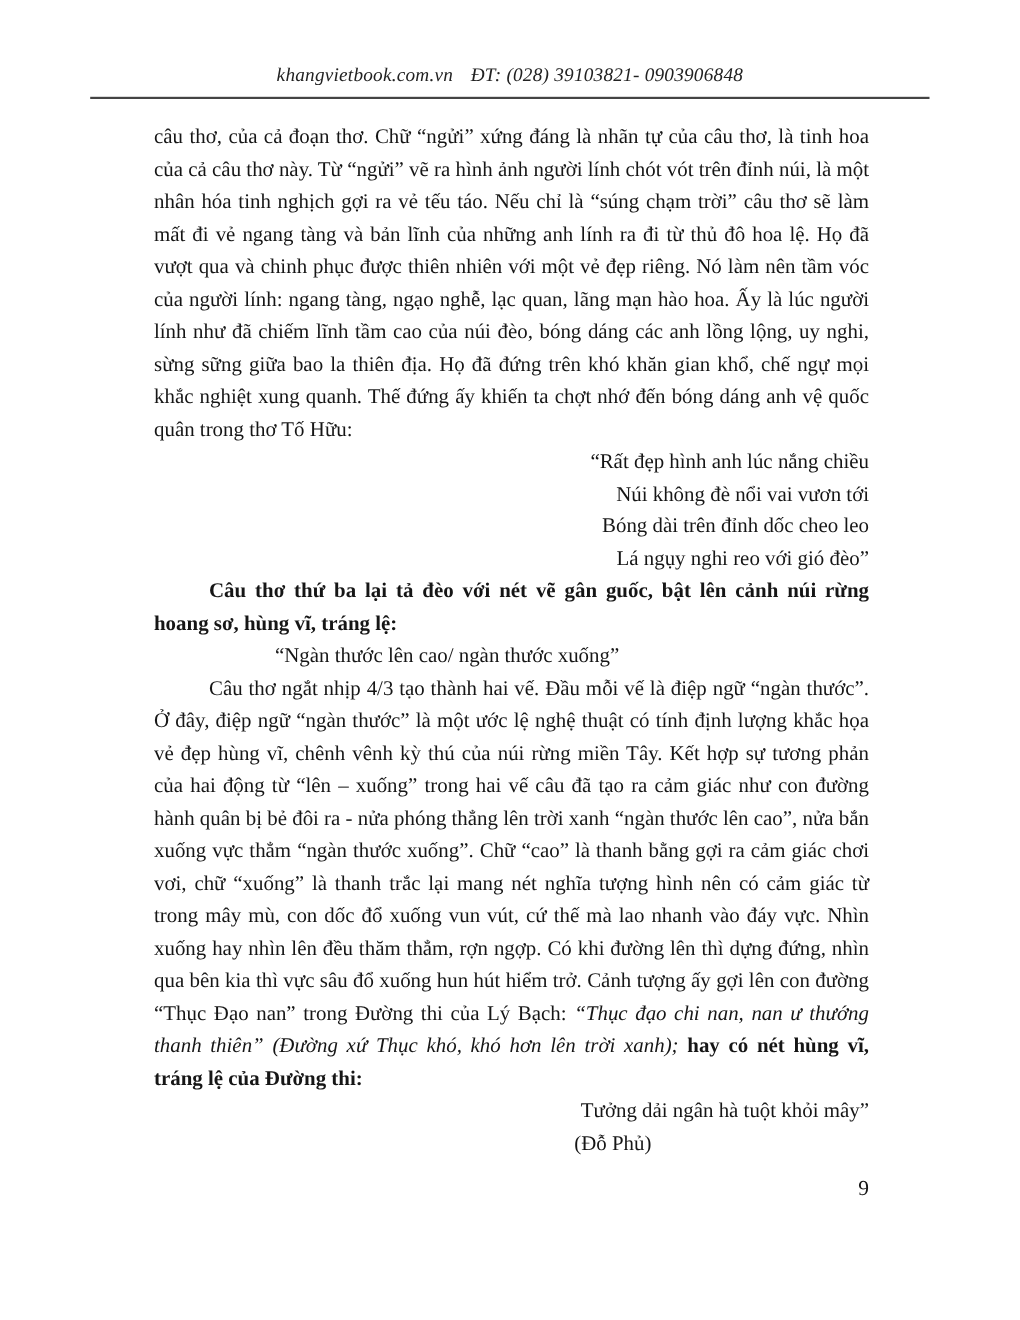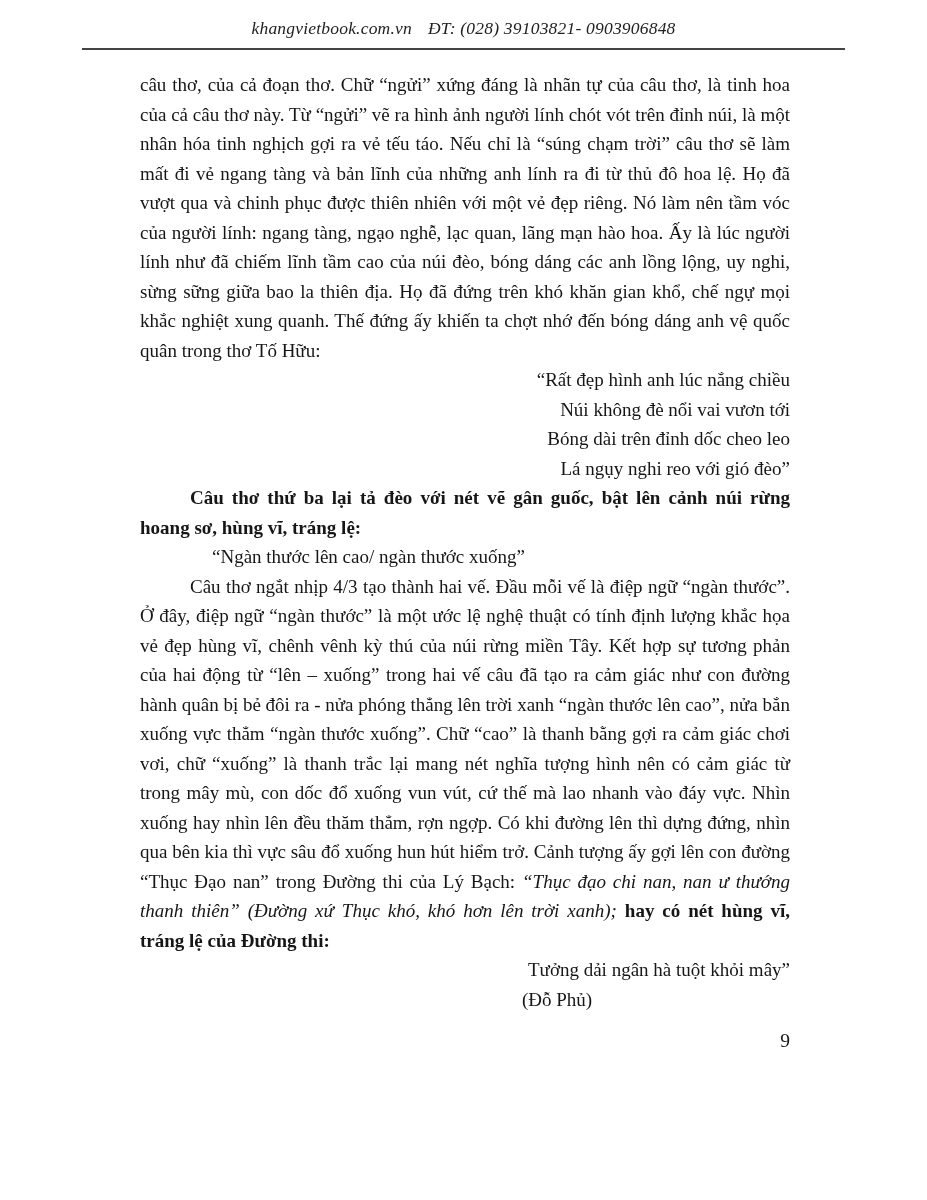--- a/index.html
+++ b/index.html
@@ -11,21 +11,21 @@
     color: #161616;
     -webkit-font-smoothing: antialiased;
   }
   .page {
     position: relative;
     width: 927px; height: 1200px;
     background: #ffffff;
     overflow: hidden;
   }
   .header {
-    padding-top: 18px;
+    padding-top: 58px;
     text-align: center;
     font-style: italic;
     font-size: 17.5px;
     color: #222222;
     letter-spacing: 0.2px;
   }
   .header .site { margin-right: 16px; }
   .header-rule {
     height: 0;
     border-top: 2px solid #444444;
@@ -38,21 +38,21 @@
     text-align: justify;
   }
   .para { margin: 0; }
   .para.indent { text-indent: 50px; }
   .bold { font-weight: bold; }
   .italic { font-style: italic; }
   .poem { text-align: right; }
   .poem-line { white-space: nowrap; }
   .poem1 { margin-left: 196px; }
   .poem2 { margin-left: 176px; }
-  .quote-line { margin-left: 72px; text-align: left; }
+  .quote-line { margin-left: 110px; text-align: left; }
   .attribution { margin-left: 382px; text-align: left; }
   .page-number {
     text-align: right;
     margin-top: 12px;
     font-size: 19.5px;
     color: #161616;
   }
 </style>
 </head>
 <body>

